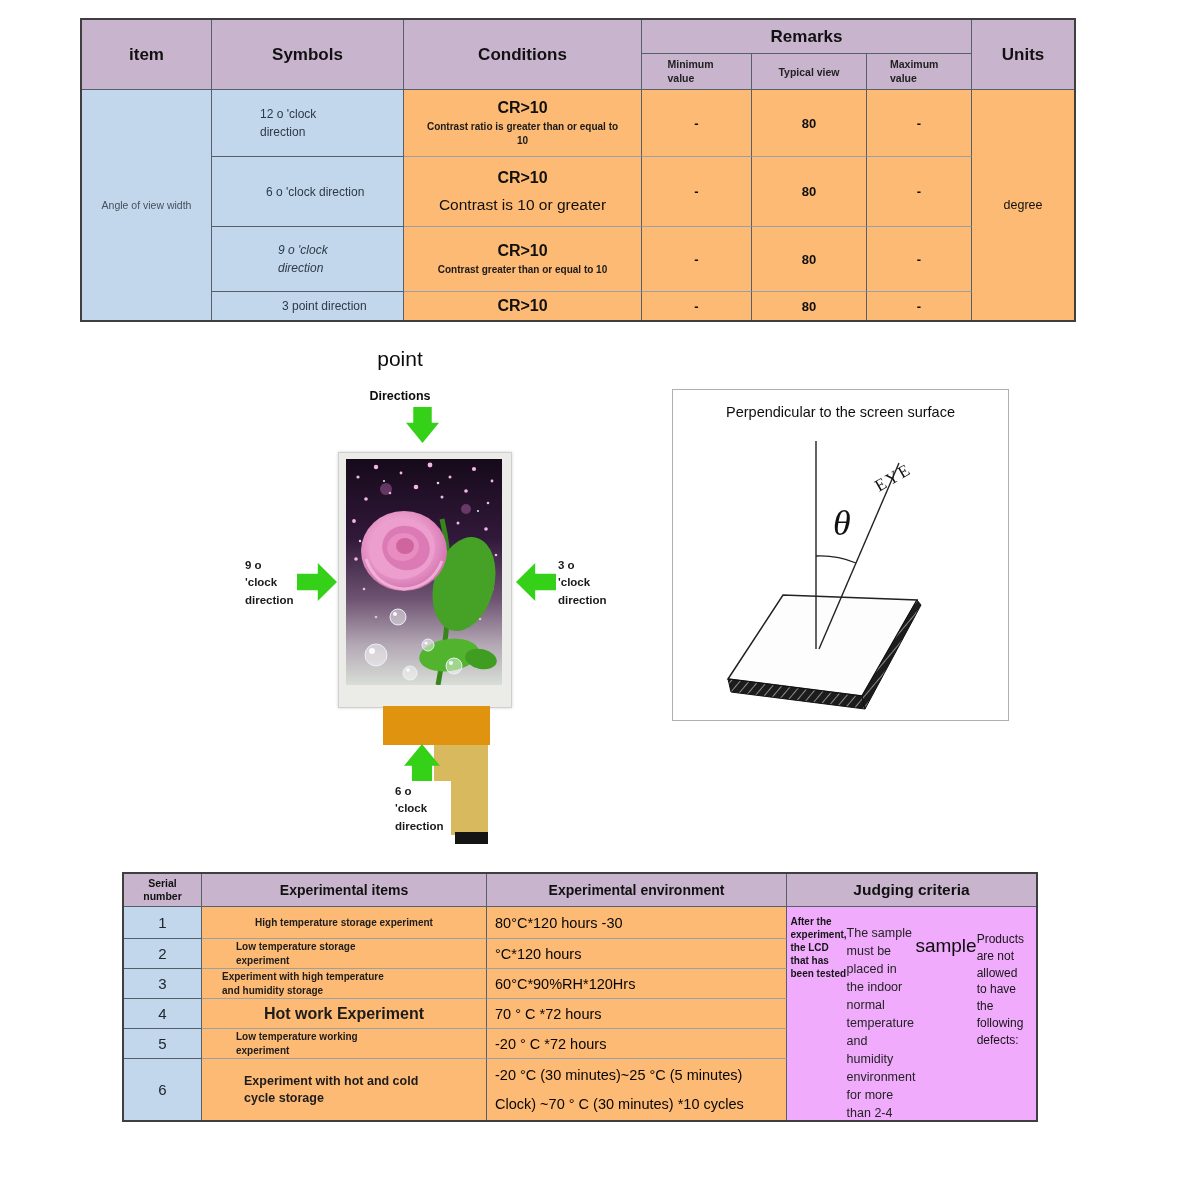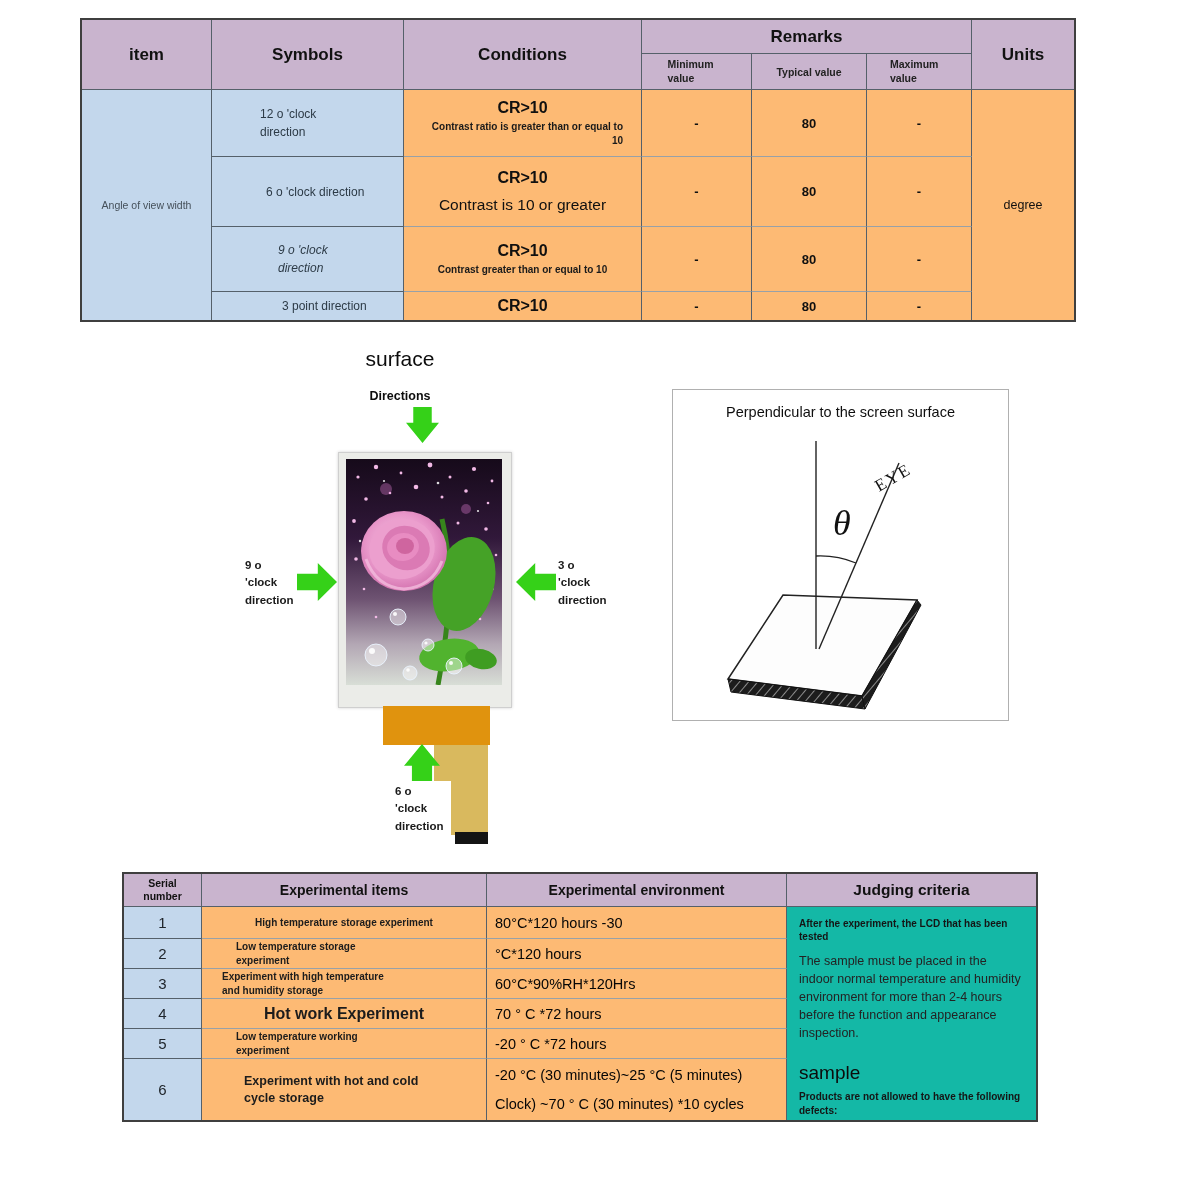--- a/index.html
+++ b/index.html
@@ -23,21 +23,21 @@
              grid-template-rows:34px 36px 67px 70px 65px 28px;}
   .h-big{font-size:17px;}
   .h-remarks{font-size:17px;}
   .h-sub{font-size:10.5px;font-weight:bold;color:#222;}
   .wrap2{display:inline-block;width:58px;text-align:left;line-height:1.25;}
   .item-label{font-size:10.5px;color:#45505a;}
   .sym{font-size:12px;color:#2c3a46;justify-content:flex-start;line-height:1.5;}
   .sym .pad{padding-left:48px;text-align:left;}
   .cond{flex-direction:column;justify-content:center;}
   .cr{font-size:16px;font-weight:600;color:#101010;}
-  .note-sm{font-size:10px;font-weight:600;color:#1a1a1a;text-align:right;padding:3px 18px 0 18px;line-height:1.35;}
+  .note-sm{font-size:10px;font-weight:600;color:#1a1a1a;text-align:center;padding:3px 18px 0 18px;line-height:1.35;}
   .note-lg{font-size:15.5px;color:#101010;padding-top:9px;}
   .rem{font-size:13px;font-weight:600;color:#101010;}
   .units-val{font-size:12.5px;color:#101010;}
 
   
   .abs{position:absolute;}
   .twelve{left:330px;top:347px;width:140px;text-align:center;font-size:21px;color:#0c0c0c;}
   .directions{left:330px;top:389px;width:140px;text-align:center;font-size:12.5px;font-weight:bold;color:#0c0c0c;}
   .arrow{background:#35d118;}
   .arrow-down{left:406px;top:407px;width:33px;height:36px;
@@ -72,42 +72,42 @@
   .bh{font-size:14px;}
   .bh-serial{font-size:10.5px;line-height:1.2;text-align:center;}
   .bh-judging{font-size:15.5px;}
   .snum{font-size:15px;color:#20262c;}
   .bitem{font-size:10px;font-weight:600;color:#1c1c1c;text-align:right;line-height:1.35;flex-direction:column;}
   .bitem.left{align-items:flex-start;text-align:left;padding-left:34px;}
   .bitem-lg{font-size:16px;font-weight:600;}
   .bitem-md{font-size:12.5px;font-weight:600;align-items:flex-start;text-align:left;padding-left:42px;}
   .benv{font-size:14.5px;color:#060606;justify-content:flex-start;padding-left:8px;}
   .benv6{flex-direction:column;align-items:flex-start;justify-content:center;line-height:2.0;}
-  .judging-cell{flex-direction:column;align-items:flex-start;justify-content:center;
-                padding:8px 12px 0 12px;background:#14b8a6;}
+  .judging-cell{flex-direction:row;align-items:flex-start;justify-content:flex-end;
+                padding:8px 12px 0 12px;background:#f0abfc;}
   .jd-intro{font-size:10px;font-weight:bold;color:#151515;line-height:1.3;}
   .jd-body{font-size:12.5px;color:#232323;line-height:1.44;margin-top:9px;}
   .jd-sample{font-size:19px;color:#0c0c0c;margin-top:20px;}
-  .jd-defects{font-size:10px;font-weight:bold;color:#151515;margin-top:6px;line-height:1.4;}
+  .jd-defects{font-size:12px;font-weight:normal;color:#151515;margin-top:16px;line-height:1.4;}
 </style>
 </head>
 <body>
 
 <div class="page">
 
   <div class="top-table">
     <div class="cell hdr h-big" style="grid-area:1/1/3/2">item</div>
     <div class="cell hdr h-big" style="grid-area:1/2/3/3">Symbols</div>
     <div class="cell hdr h-big" style="grid-area:1/3/3/4">Conditions</div>
     <div class="cell hdr h-remarks" style="grid-area:1/4/2/7">Remarks</div>
     <div class="cell hdr h-big last-col" style="grid-area:1/7/3/8">Units</div>
     <div class="cell hdr h-sub" style="grid-area:2/4/3/5">
         <span class="wrap2">Minimum value</span>
       </div>
-    <div class="cell hdr h-sub" style="grid-area:2/5/3/6">Typical value</div>
+    <div class="cell hdr h-sub" style="grid-area:2/5/3/6">Typical view</div>
     <div class="cell hdr h-sub" style="grid-area:2/6/3/7">
         <span class="wrap2">Maximum value</span>
       </div>
 
     <div class="cell blue item-label last-row" style="grid-area:3/1/7/2">Angle of view width</div>
 
     <div class="cell blue sym" style="grid-area:3/2/4/3">
       <span class="pad"><span>12 o 'clock</span><br><span>direction</span></span>
     </div>
     <div class="cell blue sym" style="grid-area:4/2/5/3">
@@ -145,21 +145,21 @@
     <div class="cell white rem lightline" style="grid-area:5/4/6/5">-</div>
     <div class="cell white rem lightline" style="grid-area:5/5/6/6">80</div>
     <div class="cell white rem lightline" style="grid-area:5/6/6/7">-</div>
     <div class="cell white rem last-row" style="grid-area:6/4/7/5">-</div>
     <div class="cell white rem last-row" style="grid-area:6/5/7/6">80</div>
     <div class="cell white rem last-row" style="grid-area:6/6/7/7">-</div>
 
     <div class="cell white units-val last-col last-row" style="grid-area:3/7/7/8">degree</div>
   </div>
 
-  <div class="abs twelve">surface</div>
+  <div class="abs twelve">point</div>
   <div class="abs directions">Directions</div>
   <div class="abs arrow arrow-down"></div>
 
   <div class="abs dir-label label-9">
     <span>9 o</span><br>
     <span>'clock</span><br>
     <span>direction</span>
   </div>
   <div class="abs arrow arrow-right"></div>
 

